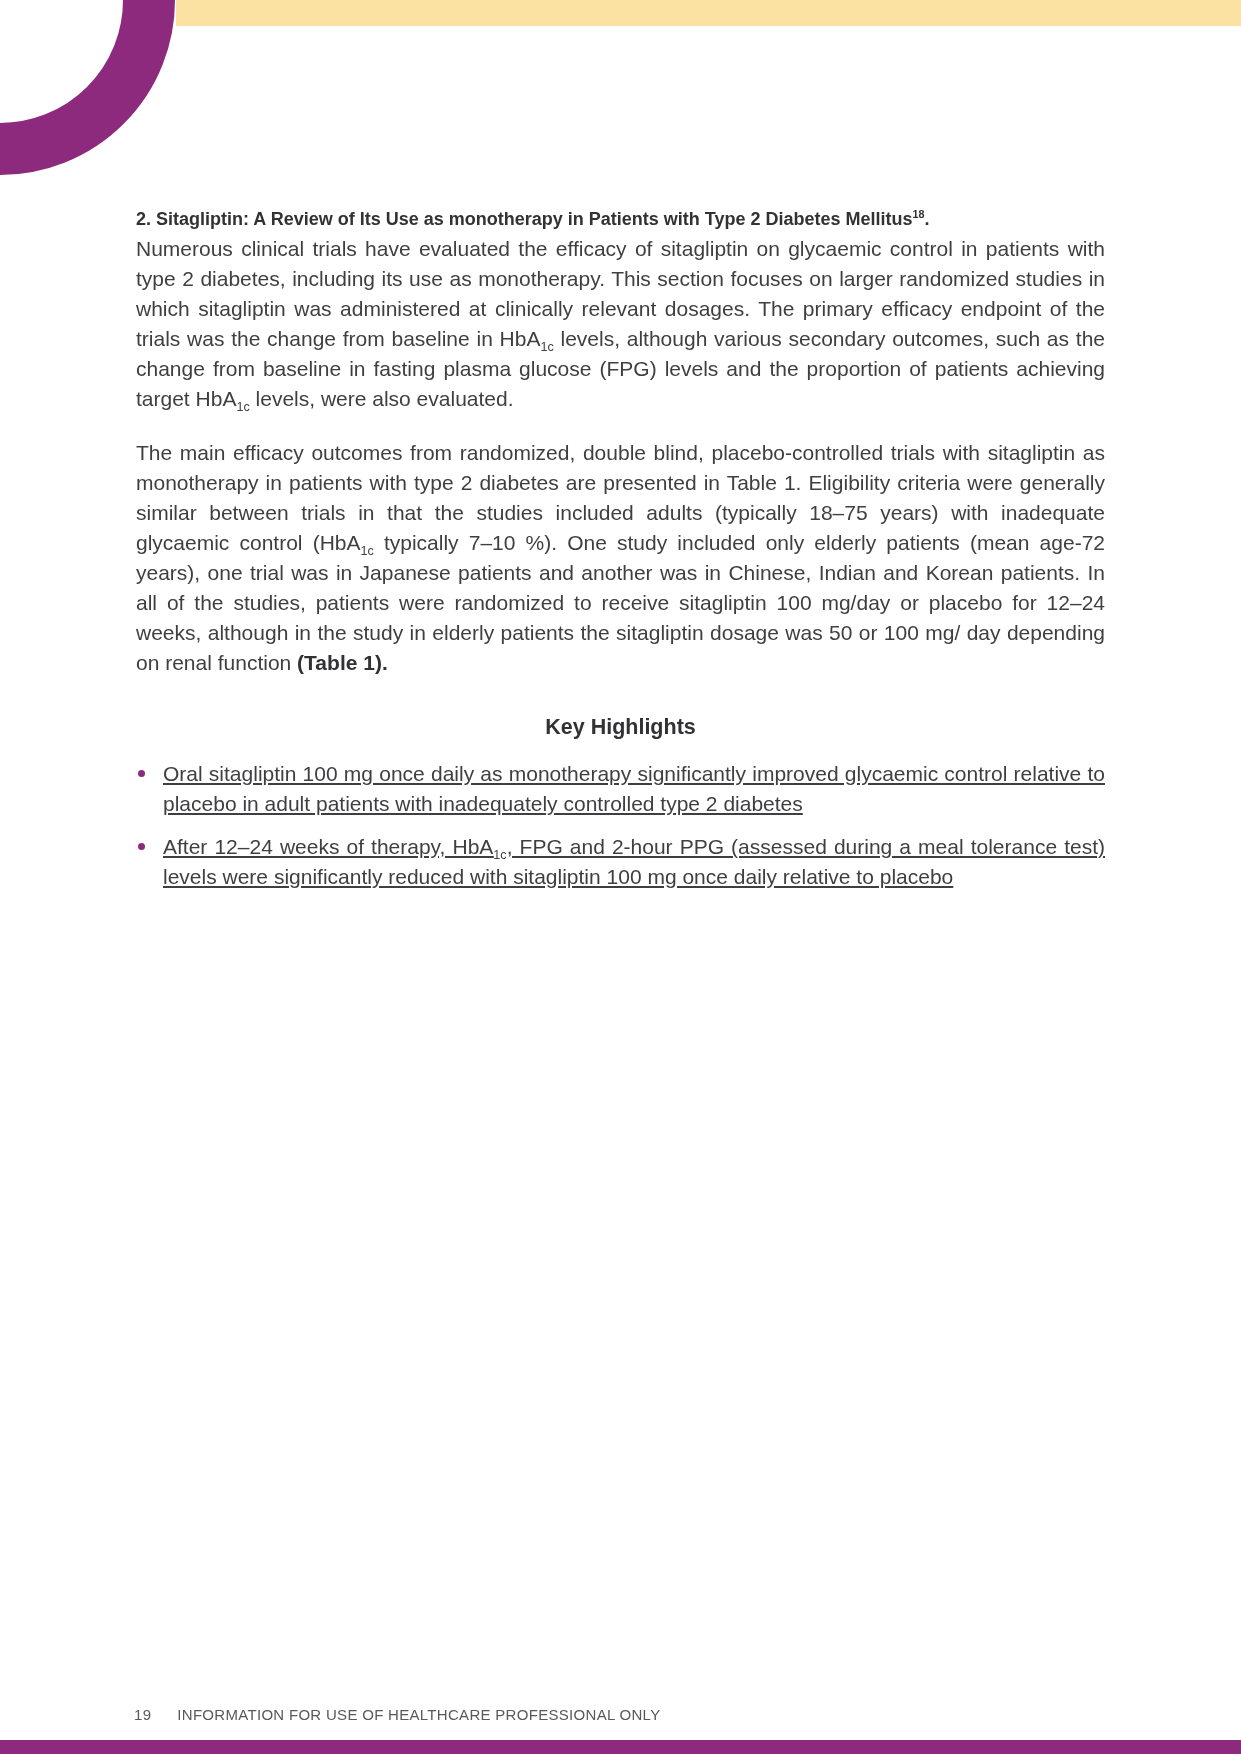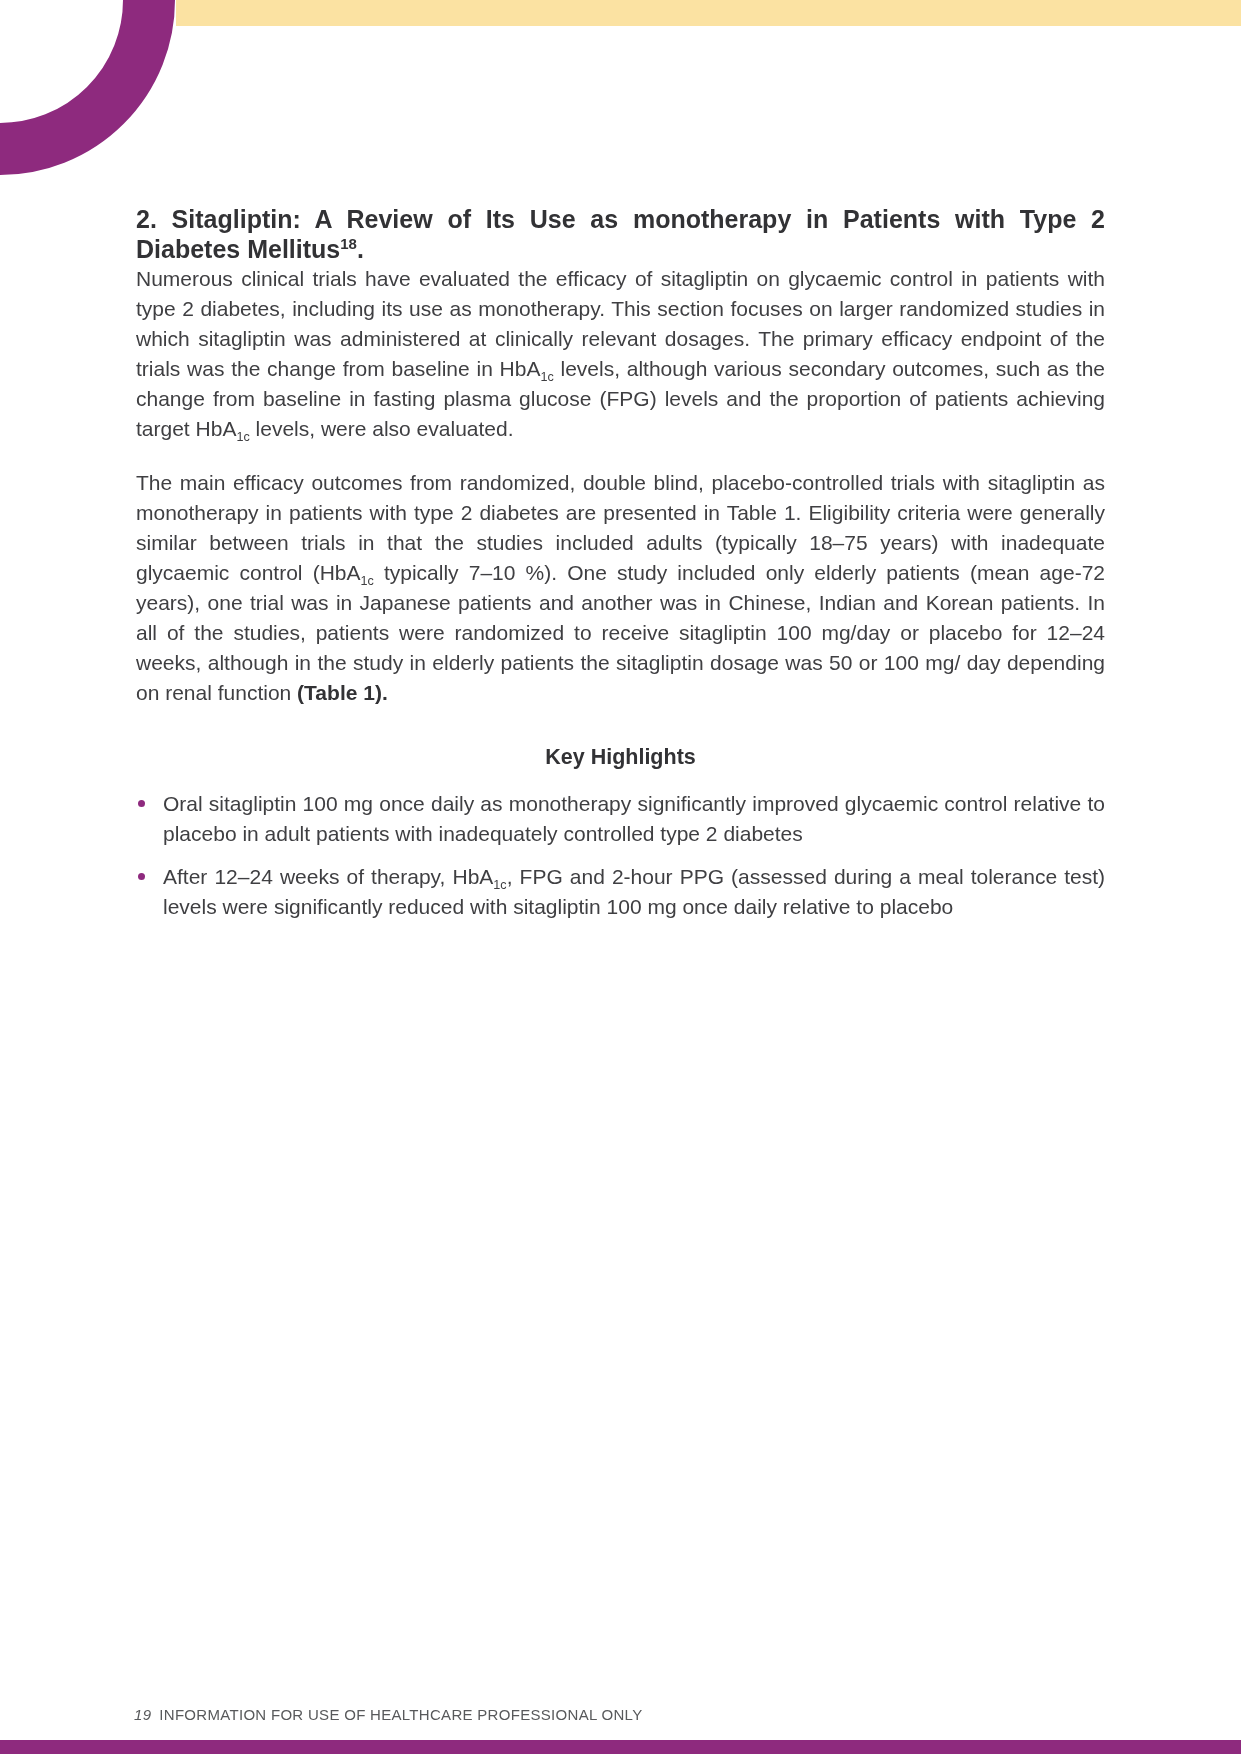--- a/index.html
+++ b/index.html
@@ -24,47 +24,47 @@
   .top-accent-bar{
     position:absolute;left:176px;top:0;width:1065px;height:26px;
     background:var(--cream);
   }
   
   .content{
     position:absolute;left:136px;top:204px;width:969px;
     font-size:21px;line-height:30px;text-align:justify;
   }
   .section-heading{
-    margin:0;font-size:25px;line-height:30px;font-weight:bold;
+    margin:0;font-size:18px;line-height:30px;font-weight:bold;
     color:var(--heading-text);text-align:justify;
   }
   .para{margin:0;}
   .para-1{}
   .para-2{margin-top:24px;}
   .b{font-weight:bold;color:var(--heading-text);}
   sub{font-size:0.6em;line-height:0;}
   sup{font-size:0.6em;line-height:0;}
   .kh-title{
     margin:34px 0 0 0;font-size:21.5px;line-height:30px;font-weight:bold;
     color:var(--heading-text);text-align:center;
   }
-  .kh-list{list-style:none;margin:17px 0 0 0;padding:0;}
+  .kh-list{list-style:none;margin:17px 0 0 0;padding:0;text-decoration:underline;}
   .kh-item{display:flex;margin:0 0 13px 0;}
   .kh-item:last-child{margin-bottom:0;}
   .bullet-dot{
     flex:0 0 auto;width:7px;height:7px;border-radius:50%;
     background:var(--purple);margin:11px 0 0 2px;
   }
   .kh-text{margin-left:18px;text-align:justify;}
   
   .footer{
     position:absolute;left:134px;top:1706px;display:flex;align-items:baseline;
     font-size:15px;line-height:17px;color:var(--footer-text);letter-spacing:0.3px;
   }
-  .footer-number{margin-right:8px;font-style:italic;}
+  .footer-number{margin-right:26px;}
   .bottom-accent-bar{
     position:absolute;left:0;top:1740px;width:1241px;height:14px;
     background:var(--purple);
   }
 </style>
 </head>
 <body>
 
 <div class="corner-arc"></div>
 <div class="top-accent-bar"></div>

